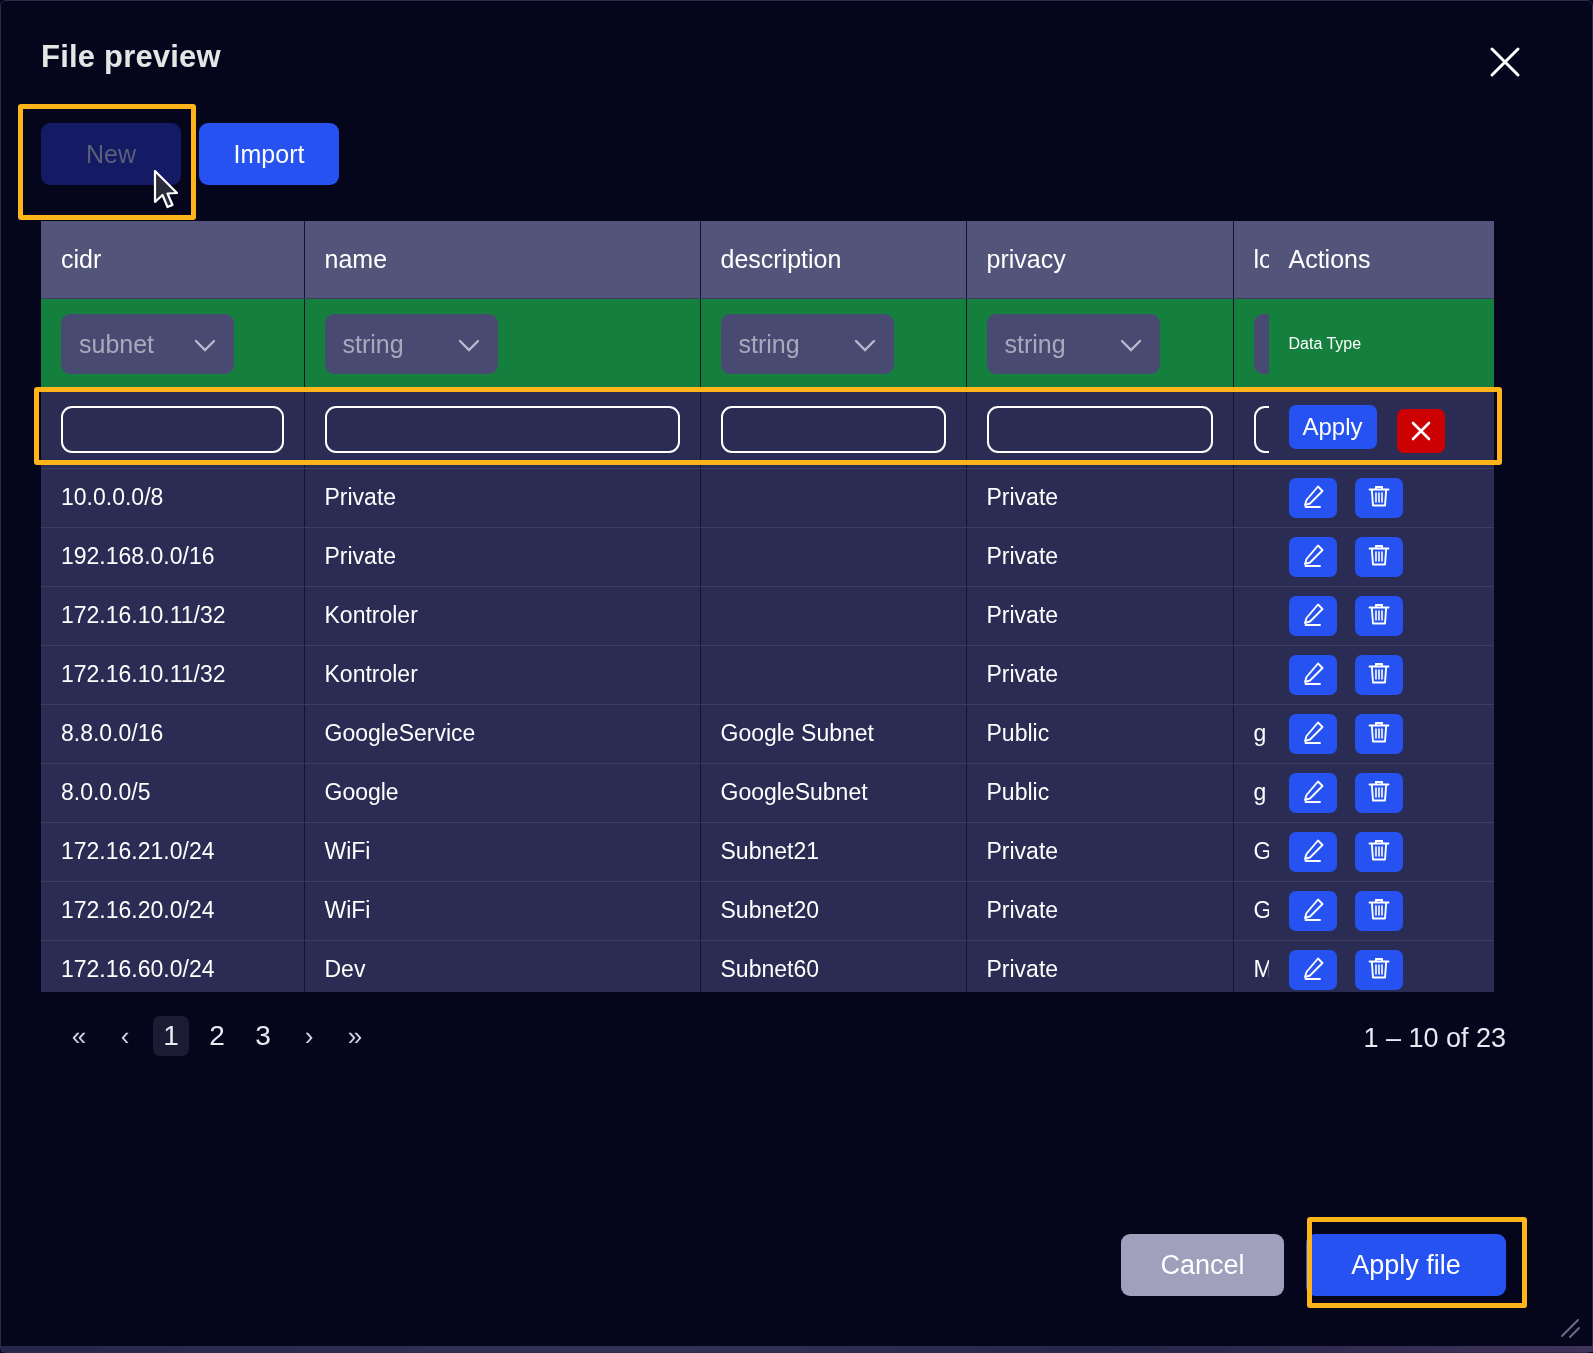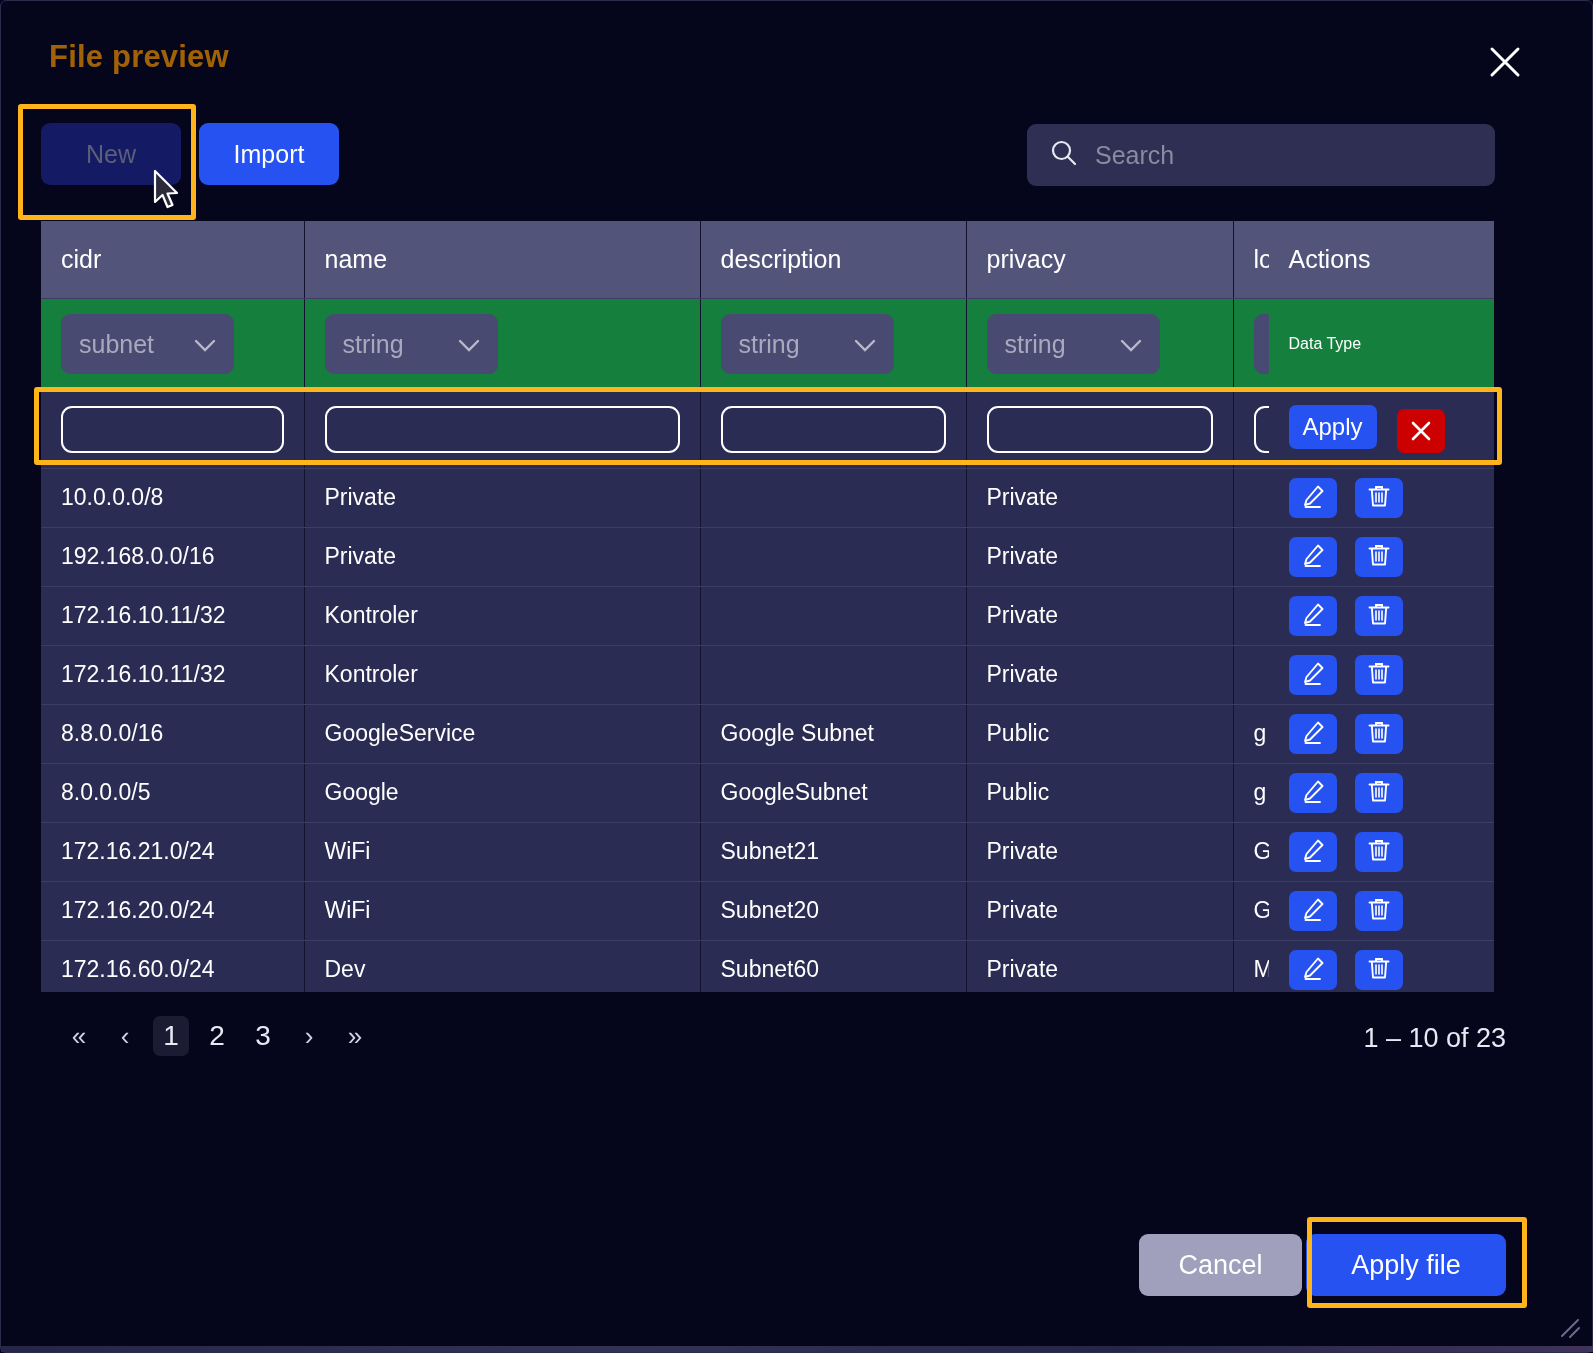--- a/index.html
+++ b/index.html
@@ -12,22 +12,22 @@
   #dialog {
     position: relative;
     width: 1593px; height: 1353px;
     background: #05061c;
     border: 1px solid #2b2b4a;
     border-radius: 6px;
   }
 
   
   #dialog-title {
-    position: absolute; left: 48px; top: 38px;
-    font-size: 31px; font-weight: bold; color: #a16207;
+    position: absolute; left: 40px; top: 38px;
+    font-size: 31px; font-weight: bold; color: #e5e5e5;
     letter-spacing: .2px;
   }
   #close-btn {
     position: absolute; right: 66px; top: 40px;
     width: 42px; height: 42px; cursor: pointer;
   }
   #close-btn svg { display:block; }
 
   
   #toolbar { position: absolute; left: 40px; top: 122px; display: flex; gap: 18px; }
@@ -147,21 +147,21 @@
     font-family: "Liberation Sans", sans-serif;
   }
   .pg.arrow { color: #cfd0e0; font-size: 26px; }
   .pg.current { background: #1b1c33; }
   #range-label {
     position: absolute; right: 86px; top: 1022px;
     color: #e9e9f4; font-size: 27px;
   }
 
   
-  #footer { position: absolute; right: 86px; bottom: 56px; display: flex; align-items: center; gap: 4px; }
+  #footer { position: absolute; right: 86px; bottom: 56px; display: flex; align-items: center; gap: 22px; }
   #cancel-button {
     width: 163px; height: 62px; border: none; border-radius: 9px;
     background: #a0a0bd; color: #ffffff; font-size: 27px; cursor: pointer;
     font-family: "Liberation Sans", sans-serif;
   }
   #apply-file-button {
     width: 200px; height: 62px; border: none; border-radius: 9px;
     background: #2552f0; color: #ffffff; font-size: 27px; cursor: pointer;
     font-family: "Liberation Sans", sans-serif;
   }
@@ -183,29 +183,20 @@
     <svg width="42" height="42" viewBox="0 0 42 42">
       <path d="M8 8 L34 34 M34 8 L8 34" stroke="#ffffff" stroke-width="3" stroke-linecap="round"></path>
     </svg>
   </div>
 
   <div id="toolbar">
     <button class="tbtn disabled">New</button>
     <button class="tbtn">Import</button>
   </div>
 
-  <div id="search-box">
-    <span>
-      <svg width="30" height="30" viewBox="0 0 30 30">
-        <circle cx="12.5" cy="12.5" r="8.5" fill="none" stroke="#e8e8f2" stroke-width="2.2"></circle>
-        <path d="M18.8 18.8 L26 26" stroke="#e8e8f2" stroke-width="2.2" stroke-linecap="round"></path>
-      </svg>
-    </span>
-    <input id="search-input" type="text" placeholder="Search" style="">
-  </div>
 
   <div id="table-wrap">
     <table id="grid">
       <colgroup>
         <col class="c-cidr">
           <col class="c-name">
           <col class="c-desc">
           <col class="c-priv">
           <col class="c-loc">
       </colgroup>

